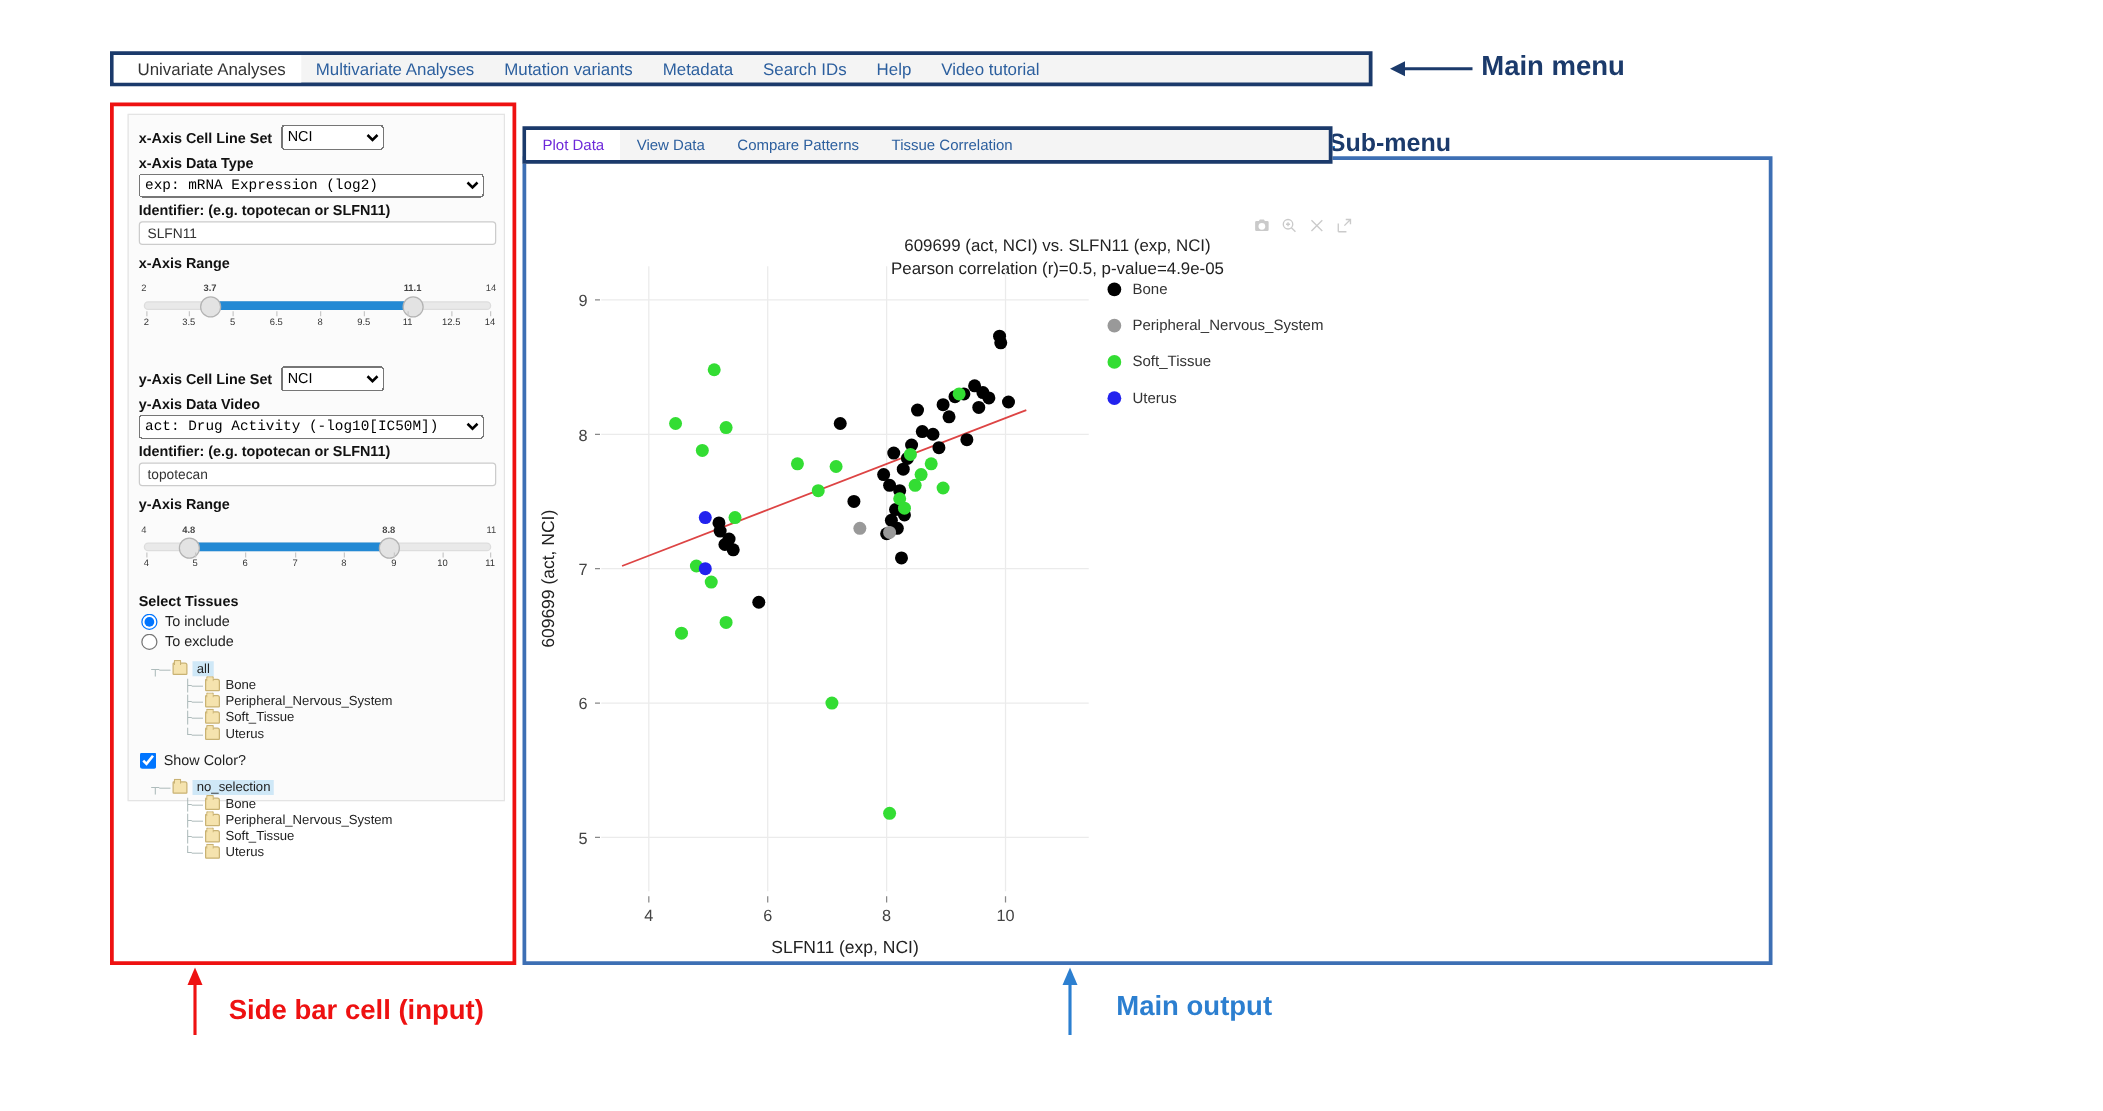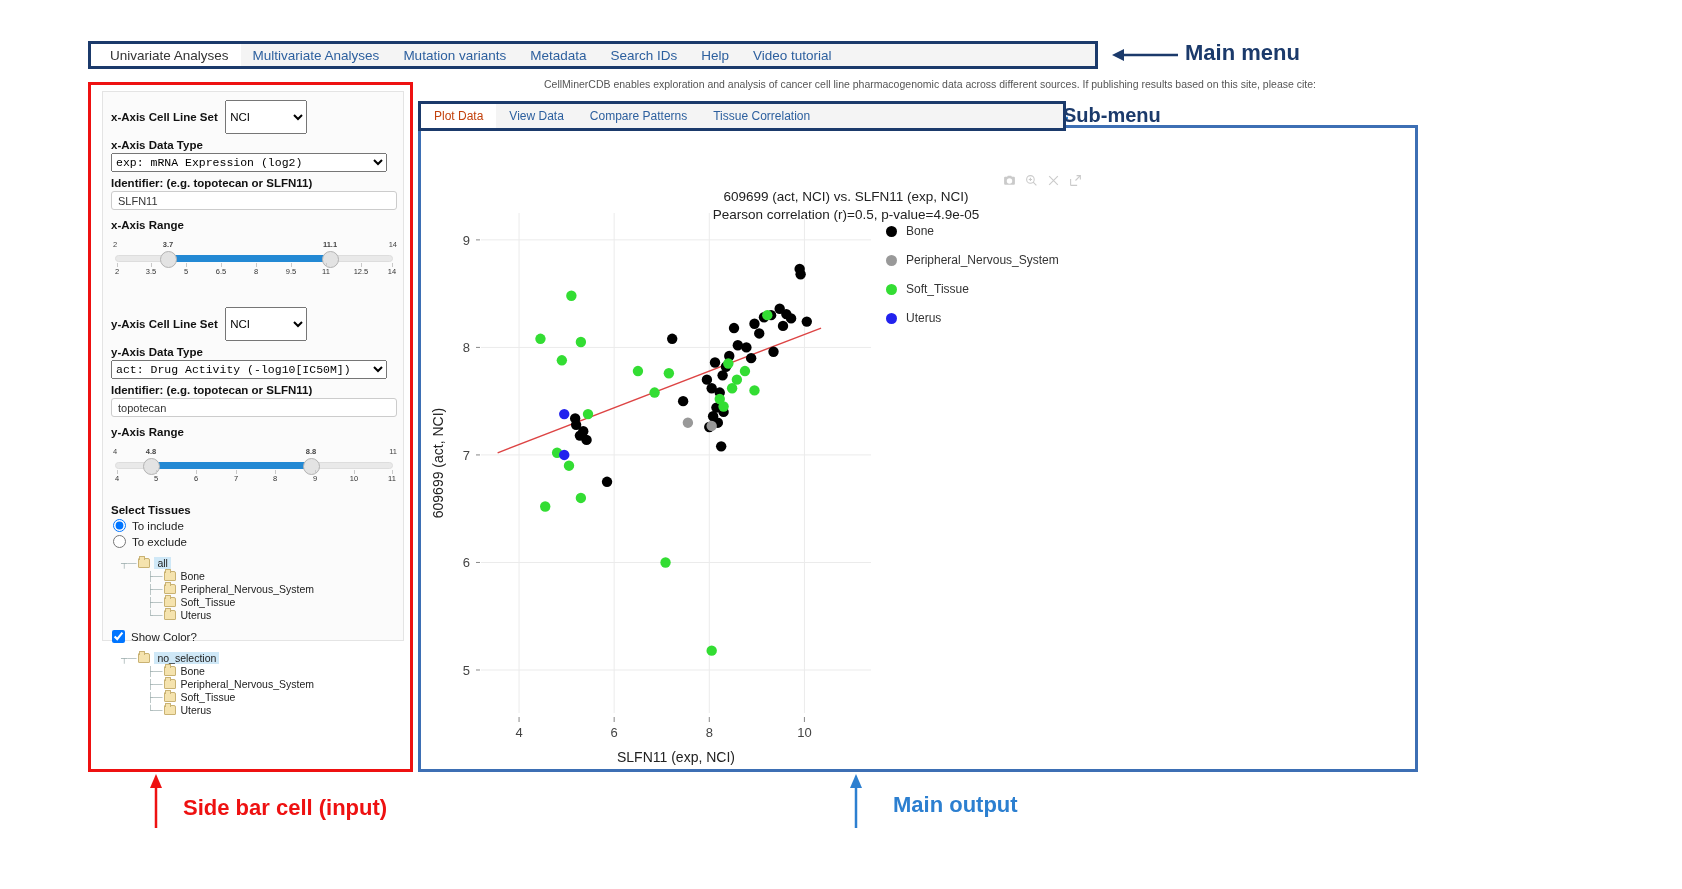--- a/index.html
+++ b/index.html
@@ -37,21 +37,21 @@
   }
   #sidebar-inner{
     position:absolute;left:11px;top:6px;width:302px;height:550px;
     background:#fbfbfb;border:1px solid #e4e4e4;box-sizing:border-box;
     padding:6px 8px 0 8px;
   }
   .lbl{font-size:11.5px;font-weight:bold;color:#111;margin:5px 0 2px 0;display:block;}
   .lbl-inline{font-size:11.5px;font-weight:bold;color:#111;}
   select.sel-sm{
     font-family:"Liberation Sans", sans-serif;font-size:11.5px;
-    height:34px;width:82px;vertical-align:middle;margin-left:3px;
+    height:20px;width:82px;vertical-align:middle;margin-left:3px;
   }
   select.sel-wide{
     font-family:Liberation Mono, monospace;font-size:11.5px;
     width:276px;height:19px;display:block;margin-top:2px;
   }
   input.txt{
     font-family:"Liberation Sans", sans-serif;font-size:11px;color:#333;
     width:286px;height:19px;box-sizing:border-box;
     border:1px solid #cccccc;border-radius:3px;padding:1px 6px;
     display:block;margin-top:2px;background:#fff;
@@ -99,21 +99,21 @@
     border:3px solid #3d6fb4;background:#ffffff;box-sizing:border-box;
   }
   #submenu{
     position:absolute;left:418px;top:101px;width:648px;height:30px;
     border:3px solid #1b3a6b;background:#f4f4f4;box-sizing:border-box;
     display:flex;align-items:stretch;z-index:5;
   }
   #submenu .stab{
     display:flex;align-items:center;padding:0 13px;font-size:12px;color:#2c5f9e;cursor:pointer;
   }
-  #submenu .stab.active{background:#ffffff;color:#c2410c;}
+  #submenu .stab.active{background:#ffffff;color:#6d28d9;}
 
   #highlight-block{position:absolute;left:10px;top:8px;}
   #highlight-block .hl-label{font-size:11.5px;font-weight:bold;color:#111;}
   #highlight-input{
     width:172px;height:21px;box-sizing:border-box;margin-top:4px;
     border:1px solid #cccccc;border-radius:3px;background:#fff;
     font-family:"Liberation Sans", sans-serif;font-size:11px;padding:1px 6px;
   }
 
   
@@ -144,21 +144,20 @@
     <div class="tab">Multivariate Analyses</div>
     <div class="tab">Mutation variants</div>
     <div class="tab">Metadata</div>
     <div class="tab">Search IDs</div>
     <div class="tab">Help</div>
     <div class="tab">Video tutorial</div>
   </div>
 </div>
 
 <div class="abs" id="citation">
-  <div class="line1">CellMinerCDB enables exploration and analysis of cancer cell line pharmacogenomic data across different sources. If publishing results based on this site, please cite:</div>
 </div>
 
 <div class="abs" id="sidebar-panel">
   <div id="sidebar-inner">
 
     <div style="margin-top:2px;">
       <span class="lbl-inline">x-Axis Cell Line Set</span>
       <select class="sel-sm">
         <option>NCI</option>
       </select>
@@ -202,21 +201,21 @@
         <div class="slider-ticklabel" style="left:281px;">14</div>
     </div>
 
     <div style="margin-top:26px;">
       <span class="lbl-inline">y-Axis Cell Line Set</span>
       <select class="sel-sm">
         <option>NCI</option>
       </select>
     </div>
 
-    <span class="lbl">y-Axis Data Type</span>
+    <span class="lbl">y-Axis Data Video</span>
     <select class="sel-wide">
       <option>act: Drug Activity (-log10[IC50M])</option>
     </select>
 
     <span class="lbl">Identifier: (e.g. topotecan or SLFN11)</span>
     <input class="txt" type="text" value="topotecan" style="">
 
     <span class="lbl" style="margin-top:9px;">y-Axis Range</span>
     <div class="slider-wrap">
       <div class="slider-endnum" style="left:2px;">4</div>

